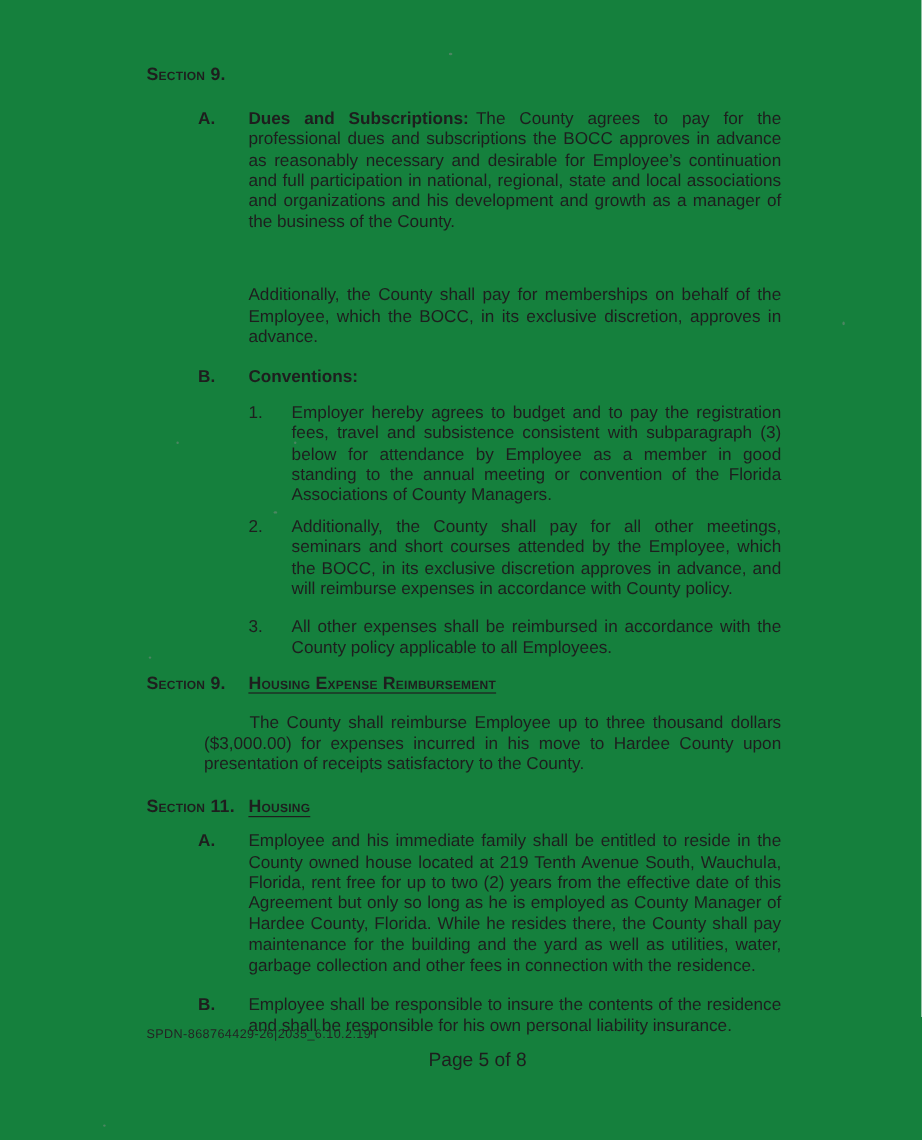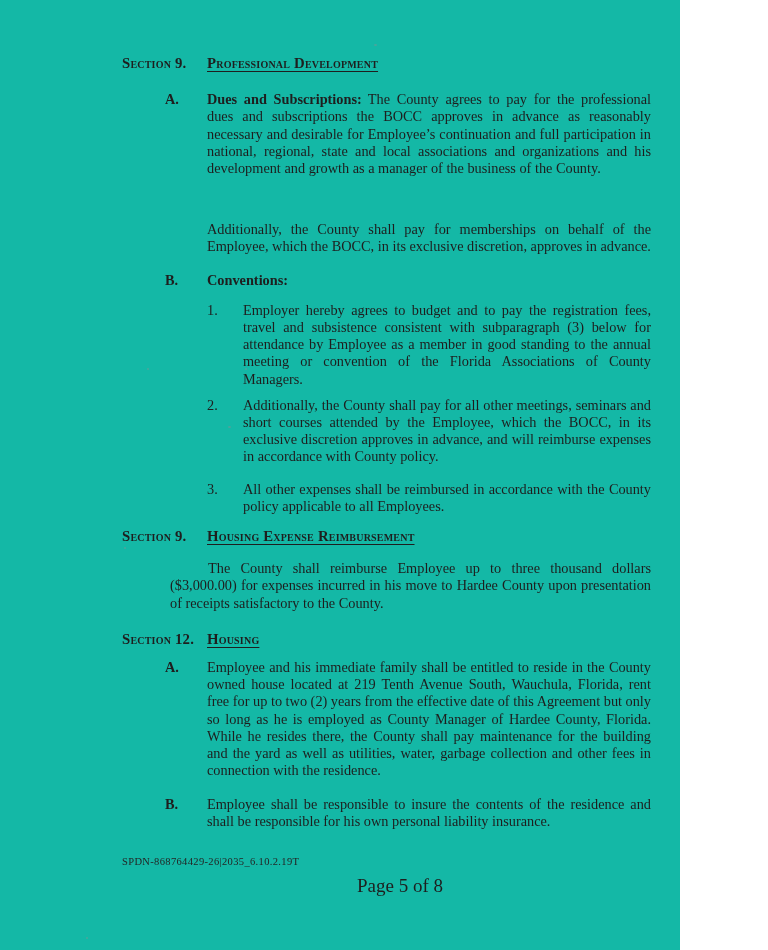--- a/index.html
+++ b/index.html
@@ -1,22 +1,22 @@
 <!DOCTYPE html>
 <html><head>
 <meta charset="utf-8">
 <style>
   html, body { margin: 0; padding: 0; background: #ffffff; }
   .sheet {
     position: relative;
-    width: 680px;
+    width: 768px;
     height: 950px;
-    background: #14b8a6;
+    background: #15803d;
     overflow: hidden;
-    font-family: Liberation Serif, serif;
+    font-family: Liberation Sans, sans-serif;
     color: #1e1e1e;
   }
   .content {
     position: absolute;
     left: 122px;
     top: 55px;
     width: 529px;
     font-size: 14.3px;
     line-height: 17.2px;
     text-align: justify;
@@ -63,42 +63,41 @@
     top: 856px;
     font-size: 10.5px;
     letter-spacing: 0.35px;
     color: #242424;
     white-space: nowrap;
   }
   .footer-page {
     position: absolute;
     left: 357px;
     top: 875px;
-    font-size: 19px;
+    font-size: 16px;
     color: #1e1e1e;
     white-space: nowrap;
   }
   
   .speck {
     position: absolute;
     background: #8f8f8f;
     opacity: 0.45;
     border-radius: 50%;
   }
 </style>
 </head>
 <body>
 
 <div class="sheet">
 
   <div class="content">
 
     <div class="sec-head mb19">
       <span class="sec-label">Section 9.</span>
-      <span class="sec-title">Professional Development</span>
     </div>
 
     <div class="item-a mb13">
       <span class="label">A.</span>
       <div class="body"><span class="lead">Dues and Subscriptions:</span><span>The County agrees to pay for the professional dues and subscriptions the BOCC approves in advance as reasonably necessary and desirable for Employee’s continuation and full participation in national, regional, state and local associations and organizations and his development and growth as a manager of the business of the County.</span></div>
     </div>
 
     <div class="cont mb16">Additionally, the County shall pay for memberships on behalf of the Employee, which the BOCC, in its exclusive discretion, approves in advance.</div>
 
     <div class="item-a mb13">
@@ -122,21 +121,21 @@
     </div>
 
     <div class="sec-head mb15">
       <span class="sec-label">Section 9.</span>
       <span class="sec-title">Housing Expense Reimbursement</span>
     </div>
 
     <div class="flush mb19">The County shall reimburse Employee up to three thousand dollars ($3,000.00) for expenses incurred in his move to Hardee County upon presentation of receipts satisfactory to the County.</div>
 
     <div class="sec-head mb11">
-      <span class="sec-label">Section 12.</span>
+      <span class="sec-label">Section 11.</span>
       <span class="sec-title">Housing</span>
     </div>
 
     <div class="item-a mb16">
       <span class="label">A.</span>
       <div class="body">Employee and his immediate family shall be entitled to reside in the County owned house located at 219 Tenth Avenue South, Wauchula, Florida, rent free for up to two (2) years from the effective date of this Agreement but only so long as he is employed as County Manager of Hardee County, Florida.  While he resides there, the County shall pay maintenance for the building and the yard as well as utilities, water, garbage collection and other fees in connection with the residence.</div>
     </div>
 
     <div class="item-a">
       <span class="label">B.</span>

